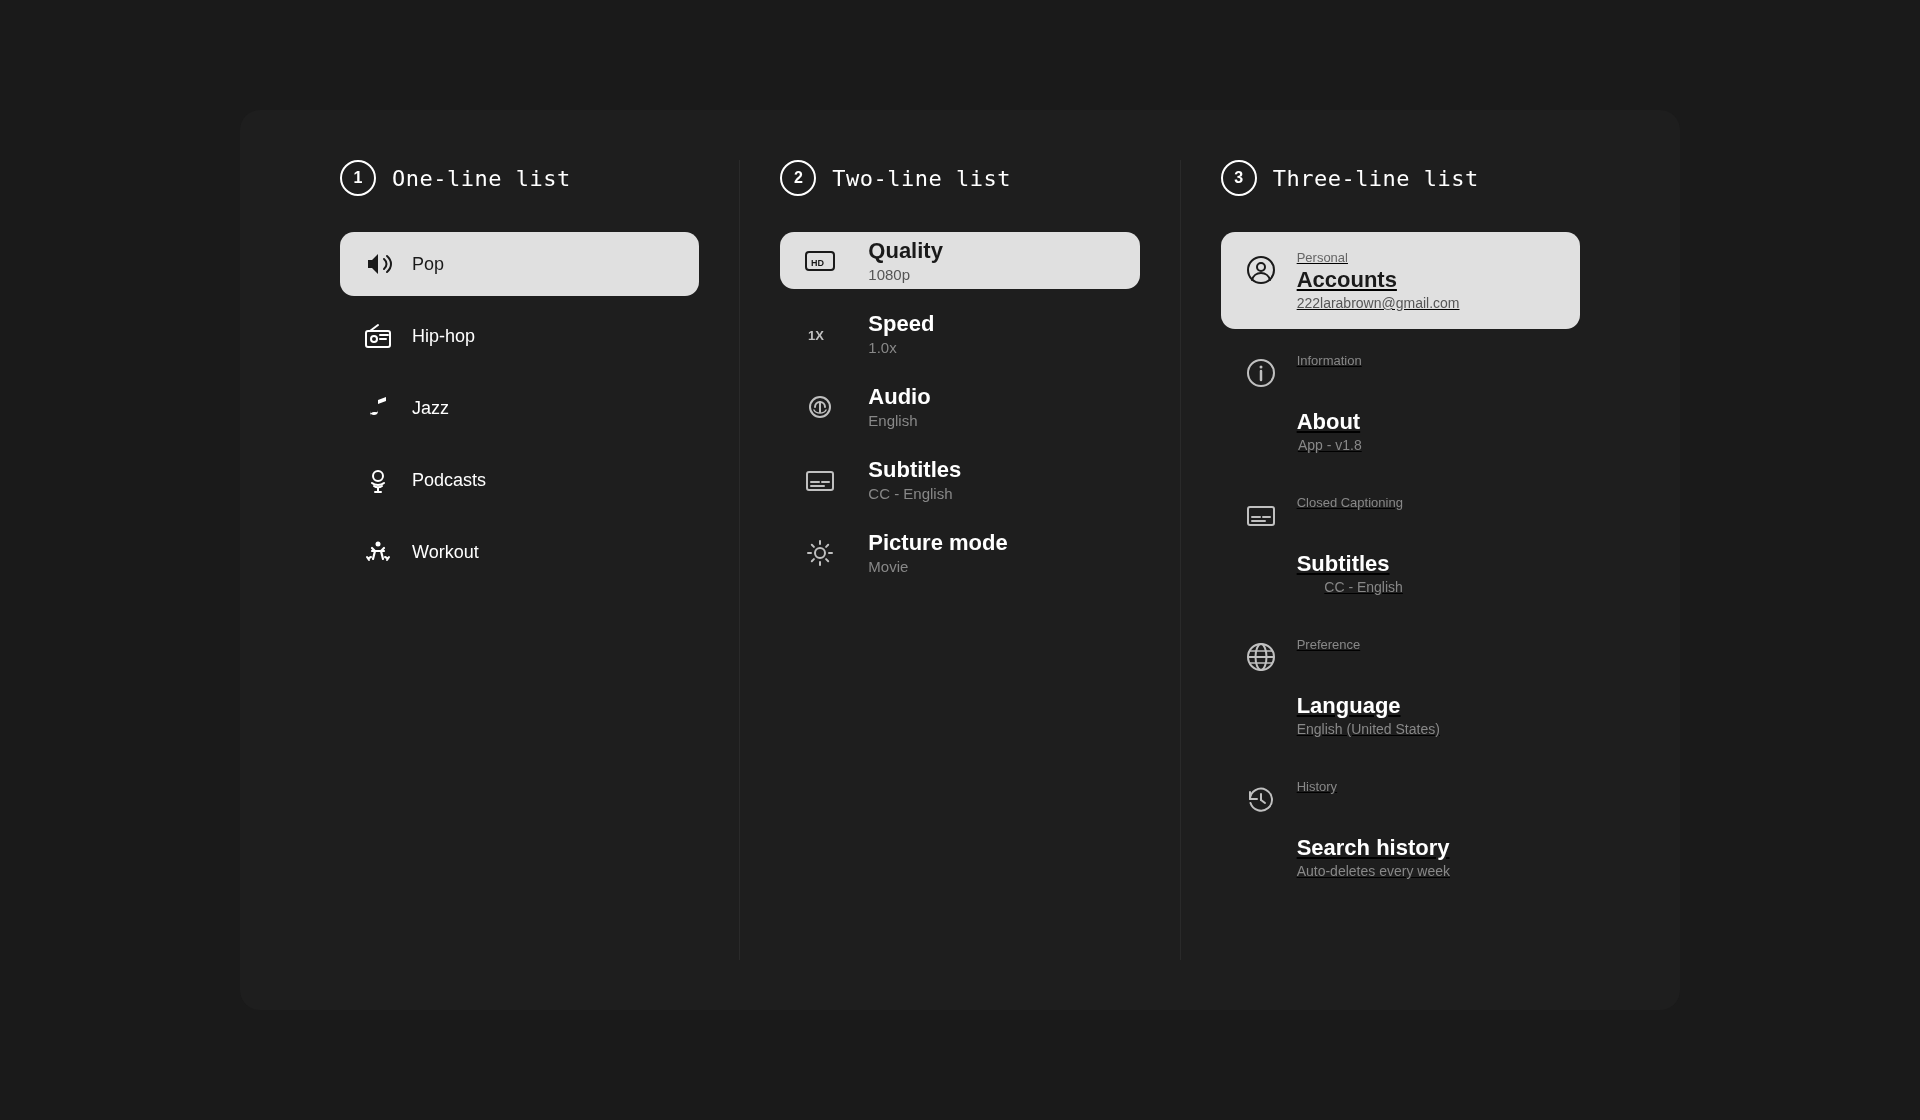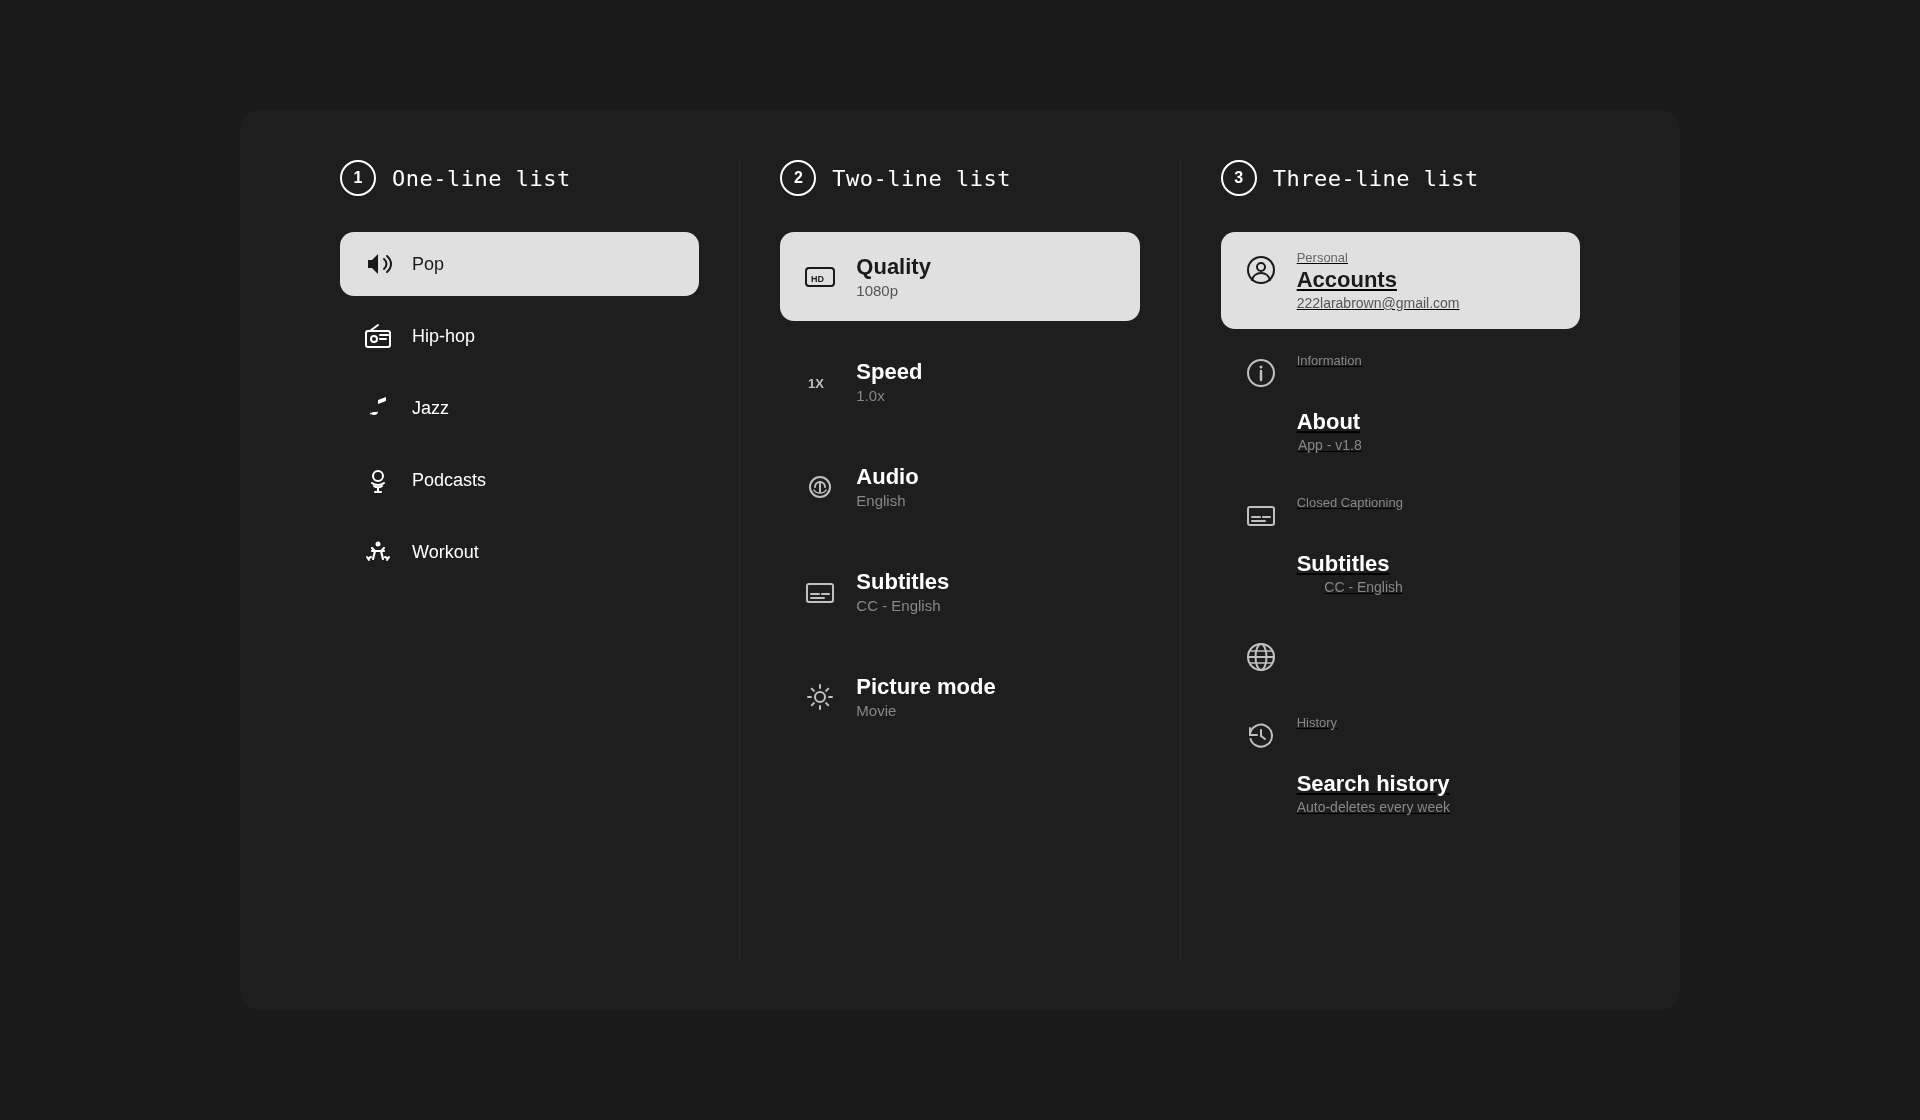--- a/index.html
+++ b/index.html
@@ -89,22 +89,22 @@
       color: #1a1a1a;
     }
     .list-item-one:not(.active) .item-icon {
       color: #fff;
     }
 
     
     .list-item-two {
       display: flex;
       align-items: center;
-      gap: 20px;
-      padding: 22px 24px;
+      gap: 32px;
+      padding: 6px 24px;
       border-radius: 14px;
       cursor: pointer;
       margin-bottom: 6px;
       margin-top: 16px;
     }
     .list-item-two.active {
       background: #e0e0e0;
     }
     .list-item-two .item-icon {
       font-size: 22px;
@@ -382,20 +382,25 @@
 
     <div class="list-item-three">
       <span class="item-icon">
         <svg width="32" height="32" viewBox="0 0 32 32" fill="none">
           <circle cx="16" cy="16" r="13" stroke="currentColor" stroke-width="2" fill="none"></circle>
           <ellipse cx="16" cy="16" rx="5.5" ry="13" stroke="currentColor" stroke-width="2" fill="none"></ellipse>
           <line x1="3" y1="16" x2="29" y2="16" stroke="currentColor" stroke-width="2"></line>
           <path d="M5 10h22M5 22h22" stroke="currentColor" stroke-width="1.5" stroke-linecap="round"></path>
         </svg>
       </span>
+      <div class="item-text">
+        <div class="item-tertiary">Preference</div>
+        <div class="item-primary">Language</div>
+        <div class="item-secondary">English (United States)</div>
+      </div>
     </div>
 
     <div class="list-item-three">
       <span class="item-icon">
         <svg width="32" height="32" viewBox="0 0 32 32" fill="none">
           <path d="M5 16A11 11 0 1 1 5.5 20" stroke="currentColor" stroke-width="2" stroke-linecap="round" fill="none"></path>
           <path d="M5 9v7h7" stroke="currentColor" stroke-width="2" stroke-linecap="round" stroke-linejoin="round" fill="none"></path>
           <line x1="16" y1="11" x2="16" y2="17" stroke="currentColor" stroke-width="2" stroke-linecap="round"></line>
           <line x1="16" y1="17" x2="20" y2="20" stroke="currentColor" stroke-width="2" stroke-linecap="round"></line>
         </svg>

